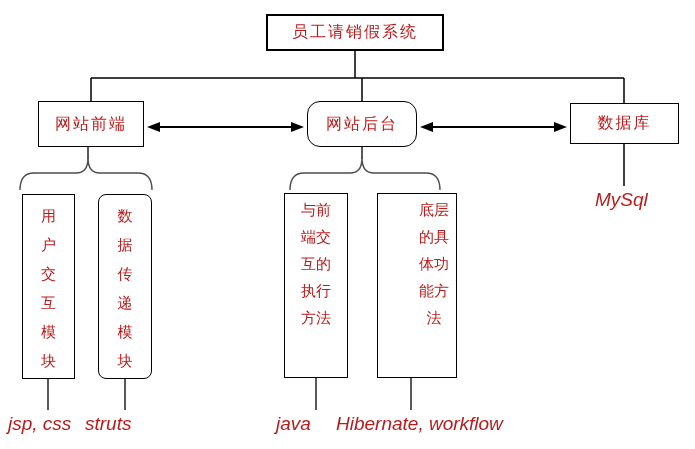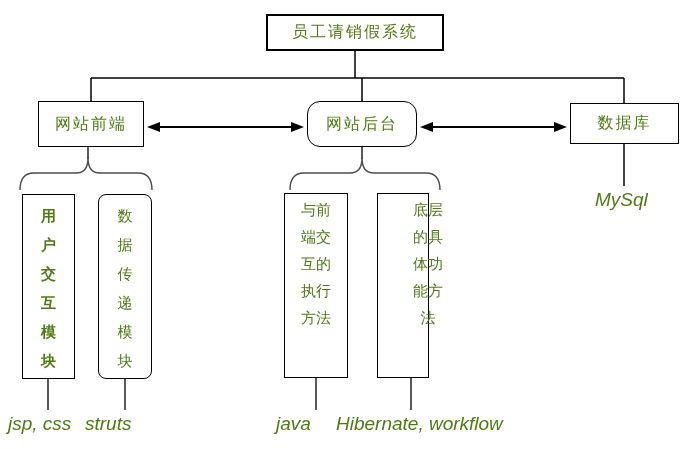--- a/index.html
+++ b/index.html
@@ -2,21 +2,21 @@
 <html><head>
 <meta charset="utf-8">
 <style>
   html, body { margin: 0; padding: 0; background: #ffffff; }
   #diagram-canvas {
     position: relative;
     width: 695px;
     height: 449px;
     background: #ffffff;
     font-family: "Liberation Sans", sans-serif;
-    color: #4d7c0f;
+    color: #b91c1c;
     overflow: hidden;
   }
   svg.overlay {
     position: absolute; left: 0; top: 0;
     width: 695px; height: 449px;
     pointer-events: none;
   }
   .box {
     position: absolute;
     border: 1px solid #000000;
@@ -38,24 +38,24 @@
     box-sizing: border-box;
     font-size: 15px;
   }
   .vtext {
     word-break: break-all;
     text-align: center;
     margin: 0 auto;
   }
   .v1 { width: 16px; line-height: 29px; margin-top: 6px; }
   .v2 { width: 32px; line-height: 27px; margin-top: 2px; }
-  #moduleA { left: 22px;  top: 194px; width: 53px; height: 185px; font-weight: bold; }
+  #moduleA { left: 22px;  top: 194px; width: 53px; height: 185px; }
   #moduleB { left: 98px;  top: 194px; width: 54px; height: 185px; border-radius: 8px; }
   #moduleC { left: 284px; top: 193px; width: 64px; height: 185px; }
-  #moduleD { left: 377px; top: 193px; width: 52px; height: 185px; padding-left: 34px; }
+  #moduleD { left: 377px; top: 193px; width: 80px; height: 185px; padding-left: 34px; }
   .tech {
     position: absolute;
     font-size: 19px;
     text-align: left;
     white-space: nowrap;
     font-style: italic;
   }
   #tech-a  { left: 8px;   top: 413px; width: 80px;  }
   #tech-b  { left: 85px;  top: 413px; width: 80px;  }
   #tech-c  { left: 276px; top: 413px; width: 80px;  }

